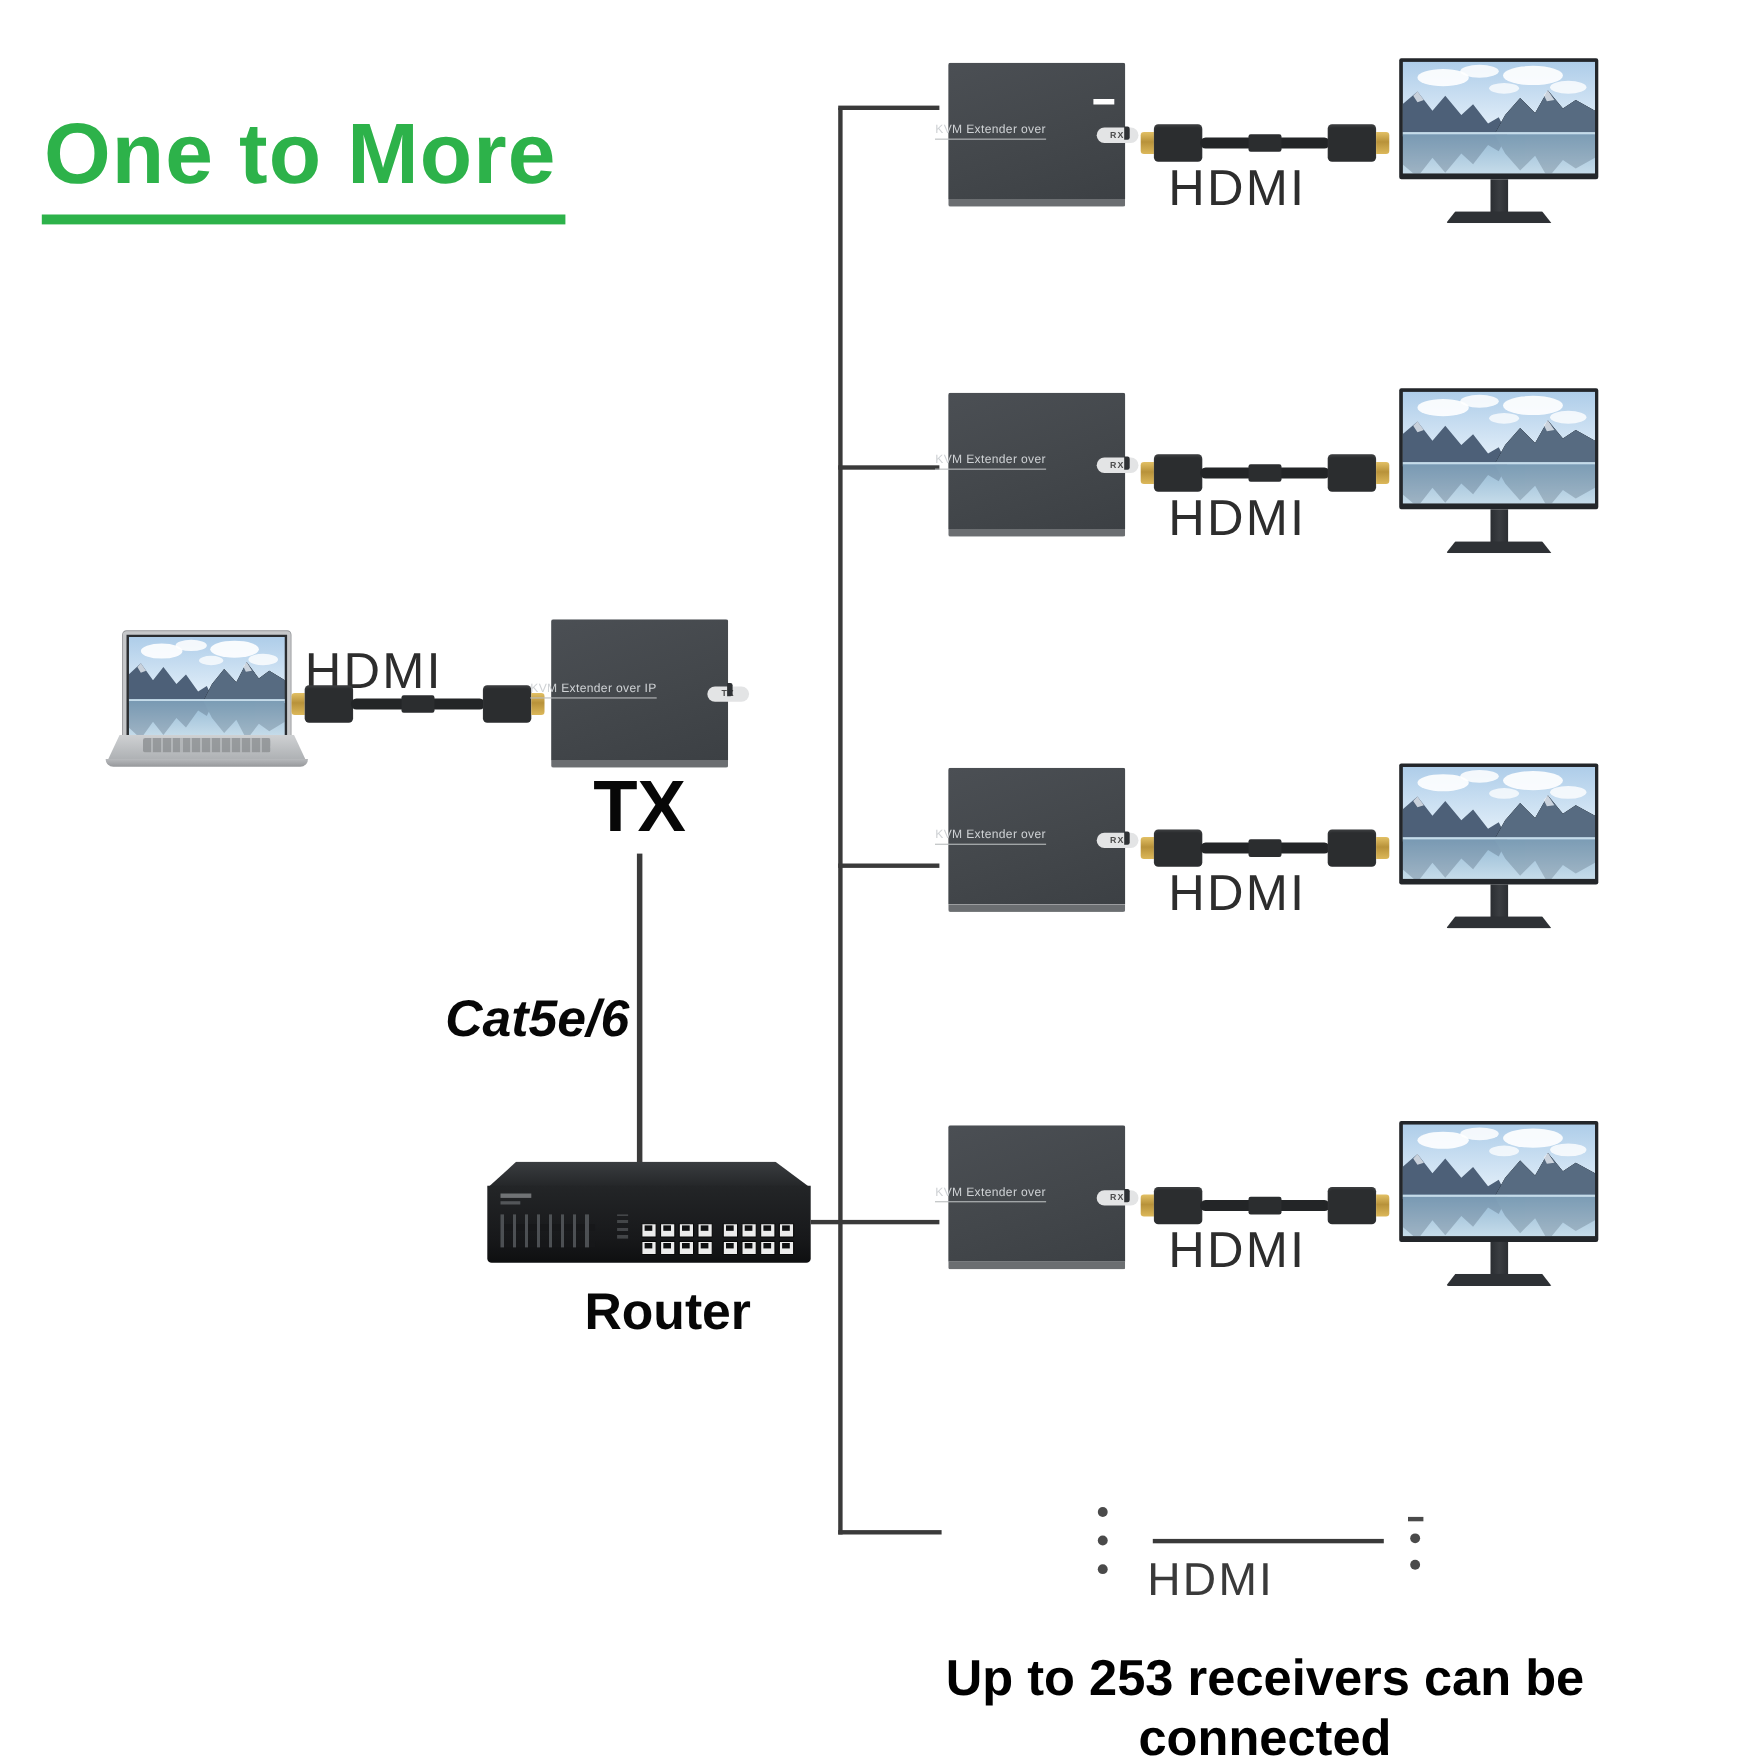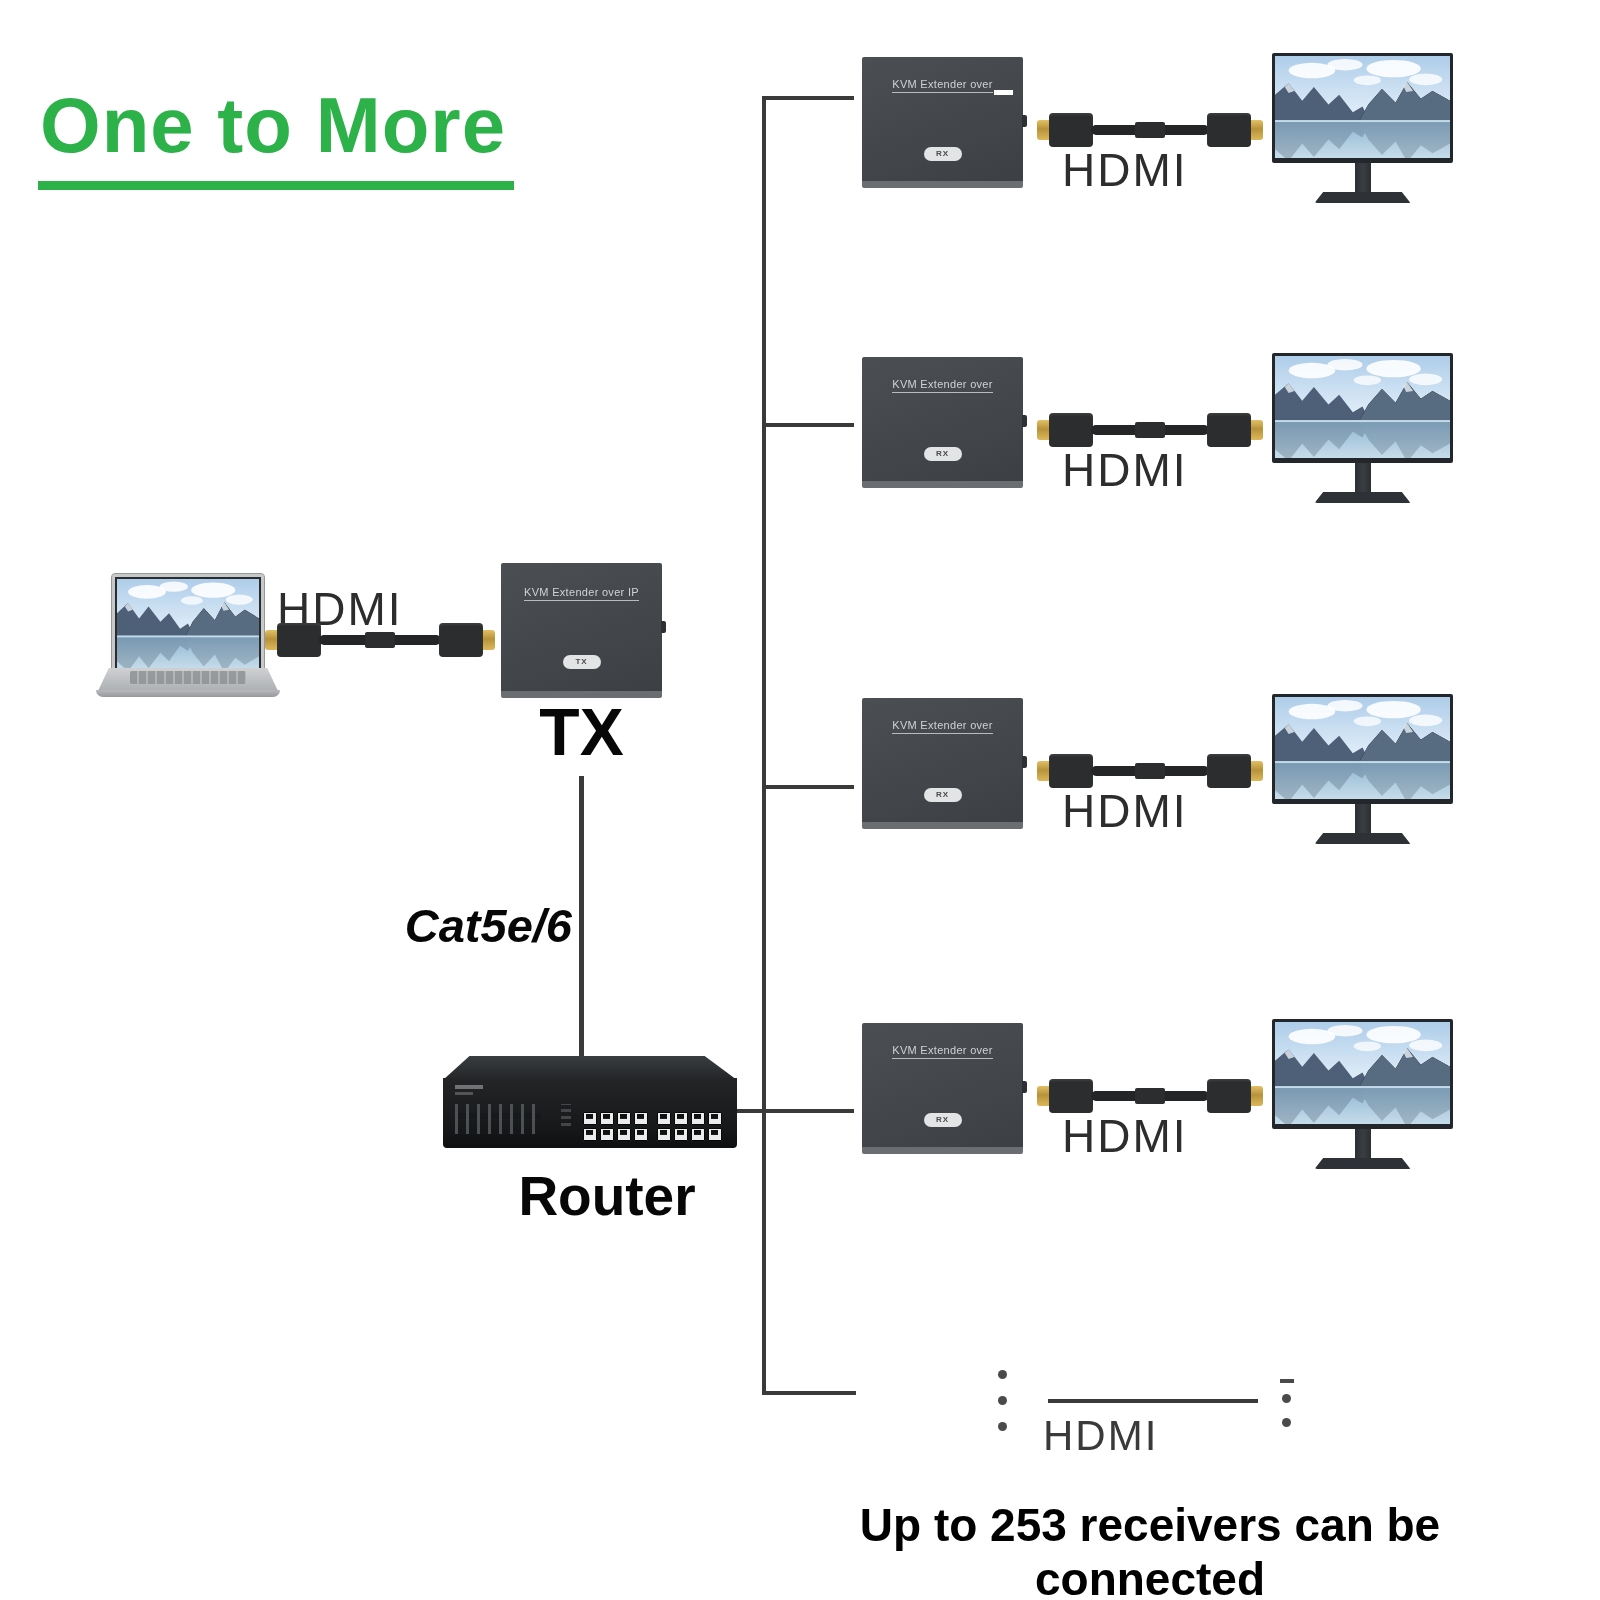--- a/index.html
+++ b/index.html
@@ -1,20 +1,20 @@
 <!DOCTYPE html>
 <html><head>
 <meta charset="utf-8">
 <style>
   html,body{margin:0;padding:0;background:#fff;}
   #canvas{position:relative;width:1600px;height:1600px;background:#fff;overflow:hidden;
           font-family:"Liberation Sans",sans-serif;}
 
   
-  .page-title{position:absolute;left:38px;top:80px;font-size:78px;font-weight:700;
+  .page-title{position:absolute;left:38px;top:94px;font-size:78px;font-weight:700;
               color:#2db24a;letter-spacing:1px;padding:0 8px 10px 2px;
               border-bottom:9px solid #2db24a;text-align:center;}
 
   
   .line{position:absolute;background:#3a3a3a;}
 
   
   .cap{position:absolute;color:#070707;font-weight:700;text-align:center;}
 
   
@@ -33,21 +33,21 @@
       width:30px;height:16px;background:#2b2d2f;border-radius:2px;}
 
   
   .hdmi-label{position:absolute;font-size:46px;font-weight:400;color:#2d2d2d;
       text-align:left;letter-spacing:2px;}
 
   
   .kvm-box{position:absolute;width:161px;height:124px;
       background:linear-gradient(160deg,#4b4f54 0%,#43474b 55%,#3c4044 100%);
       border-bottom:7px solid #6b6e71;border-radius:2px;
-      display:flex;flex-direction:column;align-items:center;justify-content:center;gap:46px;}
+      display:flex;flex-direction:row;align-items:center;justify-content:center;gap:46px;}
   .kvm-name{font-size:11px;color:#cfd2d5;white-space:nowrap;letter-spacing:.3px;
       border-bottom:1px solid #b9bcbe;padding-bottom:2px;}
   .kvm-badge{margin-top:8px;min-width:30px;height:14px;line-height:14px;padding:0 4px;
       background:#e3e4e5;border-radius:8px;color:#4a4a4a;font-size:8px;font-weight:700;
       text-align:center;letter-spacing:1px;}
   .kvm-nub{position:absolute;right:-4px;top:58px;width:5px;height:12px;background:#2e3134;
       border-radius:0 2px 2px 0;}
   .kvm-dash{position:absolute;right:10px;top:33px;width:19px;height:5px;background:#ffffff;}
 
   
@@ -207,21 +207,21 @@
           <i class="port"></i>
           <i class="port"></i>
           <i class="port"></i>
         <i class="port"></i>
           <i class="port"></i>
           <i class="port"></i>
           <i class="port"></i>
       </div>
     </div>
   </div>
-  <div class="cap" style="left:460px;top:1164px;width:294px;font-size:55px;">Router</div>
+  <div class="cap" style="left:460px;top:1164px;width:294px;font-size:47px;">Router</div>
 
   <div class="line" style="left:762px;top:98px;width:4px;height:1297px;"></div>
   <div class="line" style="left:762px;top:96px;width:92px;height:4px;"></div>
   <div class="line" style="left:762px;top:423px;width:92px;height:4px;"></div>
   <div class="line" style="left:762px;top:785px;width:92px;height:4px;"></div>
   <div class="line" style="left:737px;top:1109px;width:117px;height:4px;"></div>
   <div class="line" style="left:762px;top:1391px;width:94px;height:4px;"></div>
 
   <div id="rx-rows">
   <div class="rx-row" style="top: 57px;">

